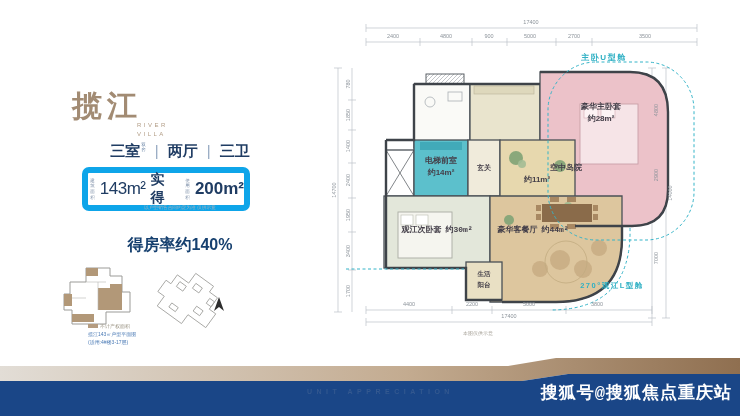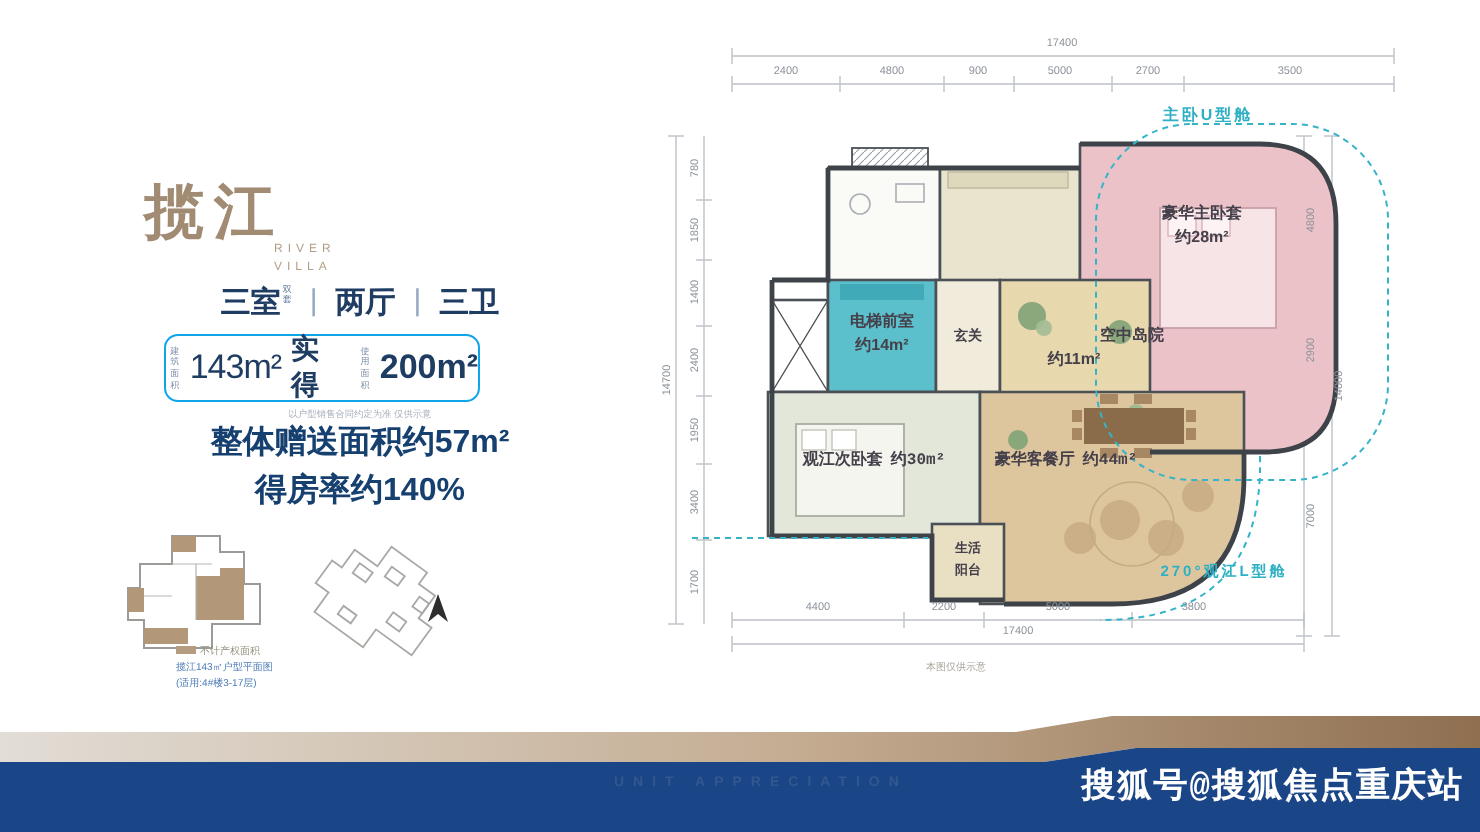--- a/index.html
+++ b/index.html
@@ -10,21 +10,21 @@
   .title-num{left:136px;top:54px;font-family:"DejaVu Serif",serif;font-size:86px;line-height:1;
              color:#a28b73;letter-spacing:-7px;}
   .title-cn{left:72px;top:86px;font-family:"DejaVu Serif",serif;font-size:30px;color:#a28b73;
             letter-spacing:5px;font-weight:600;}
   .title-sub{left:137px;top:121px;font-size:6px;letter-spacing:2.5px;color:#b29d86;line-height:1.5;}
   .specs{left:60px;top:142px;width:240px;display:flex;justify-content:center;align-items:flex-start;
          gap:9px;color:#1f3c63;font-size:15px;font-weight:700;}
   .specs .sep{color:#93a7c0;font-weight:300;}
   .specs .note{display:inline-block;font-size:4.5px;line-height:1.15;color:#5b789c;font-weight:400;
                vertical-align:top;margin-left:1px;}
-  .pill{left:82px;top:167px;width:156px;height:32px;border:1px solid #0ea5e9;border-radius:7px;
+  .pill{left:82px;top:167px;width:156px;height:32px;border:6px solid #0ea5e9;border-radius:7px;
         display:flex;align-items:center;justify-content:center;gap:3px;color:#1f3c63;background:#fff;}
   .pill .badge{display:flex;flex-direction:column;font-size:4.5px;line-height:1.25;color:#7d8fa8;text-align:center;}
   .pill .v1{font-size:17px;font-weight:400;letter-spacing:-0.5px;}
   .pill .mid{font-size:14px;font-weight:800;margin:0 2px;}
   .pill .v2{font-size:17px;font-weight:800;}
   .pill-note{left:60px;top:203px;width:240px;text-align:center;font-size:6px;color:#a8b1bc;transform:scale(.78);}
   .hl{left:60px;width:240px;text-align:center;font-size:16px;font-weight:800;color:#16406f;}
   .legend{left:88px;top:322px;font-size:5px;line-height:1.6;}
   .legend .sw{display:inline-block;width:10px;height:4px;background:#b59c80;margin-right:2px;}
   .legend .l1{color:#97907f;}
@@ -180,21 +180,20 @@
     <span class="v1">143m²</span>
     <span class="mid">实得</span>
     <span class="badge">
       <span>使用</span>
         <span>面积</span>
     </span>
     <span class="v2">200m²</span>
   </div>
   <div class="abs pill-note">以户型销售合同约定为准 仅供示意</div>
 
-  <div class="abs hl" style="top:211px">整体赠送面积约57m²</div>
   <div class="abs hl" style="top:235px">得房率约140%</div>
 
   <svg class="abs" style="left:58px;top:258px" width="82" height="74" viewBox="0 0 82 74">
     <path d="M12,24 H28 V10 H52 V18 H64 V34 H72 V54 H48 V66 H14 V52 H6 V36 H12 Z" fill="#ffffff" stroke="#9b9b98" stroke-width="1"></path>
     <rect x="28" y="10" width="12" height="8" fill="#b29878"></rect>
     <rect x="52" y="26" width="12" height="26" fill="#b29878"></rect>
     <rect x="14" y="56" width="22" height="8" fill="#b29878"></rect>
     <rect x="6" y="36" width="8" height="12" fill="#b29878"></rect>
     <rect x="40" y="30" width="12" height="22" fill="#b29878"></rect>
     <path d="M28,24 H48 M40,24 V52 M14,40 H28" stroke="#b5b5b2" stroke-width="0.6" fill="none"></path>

